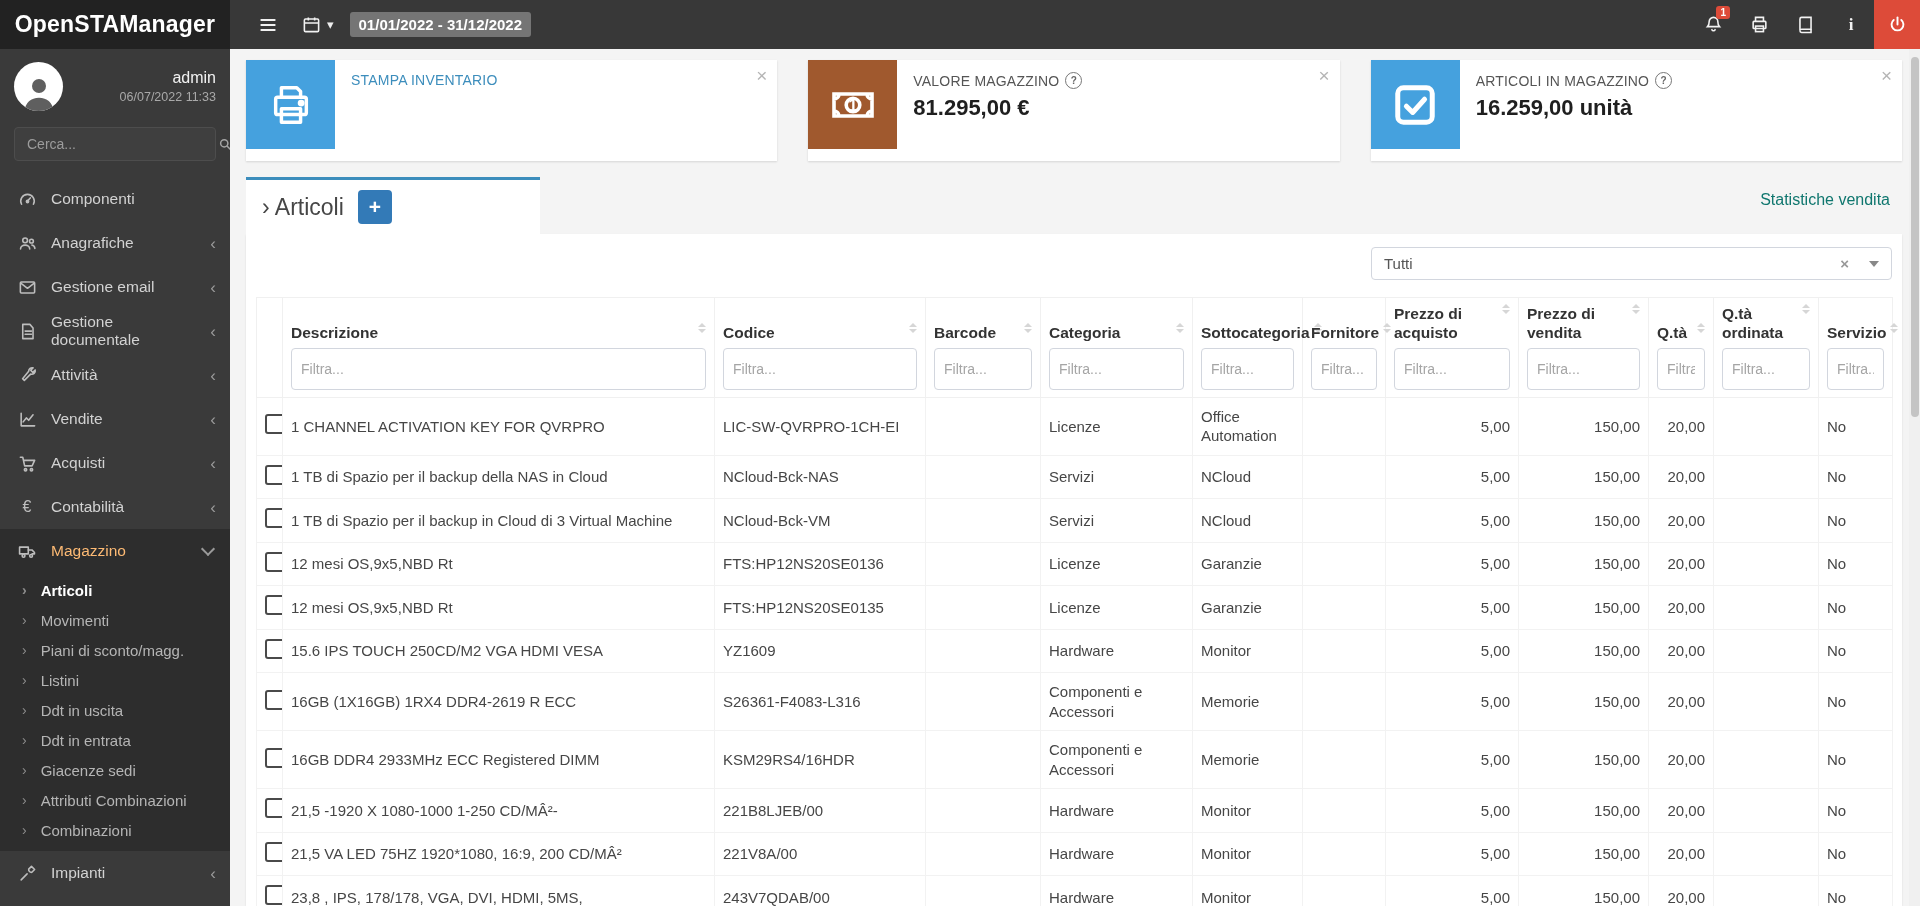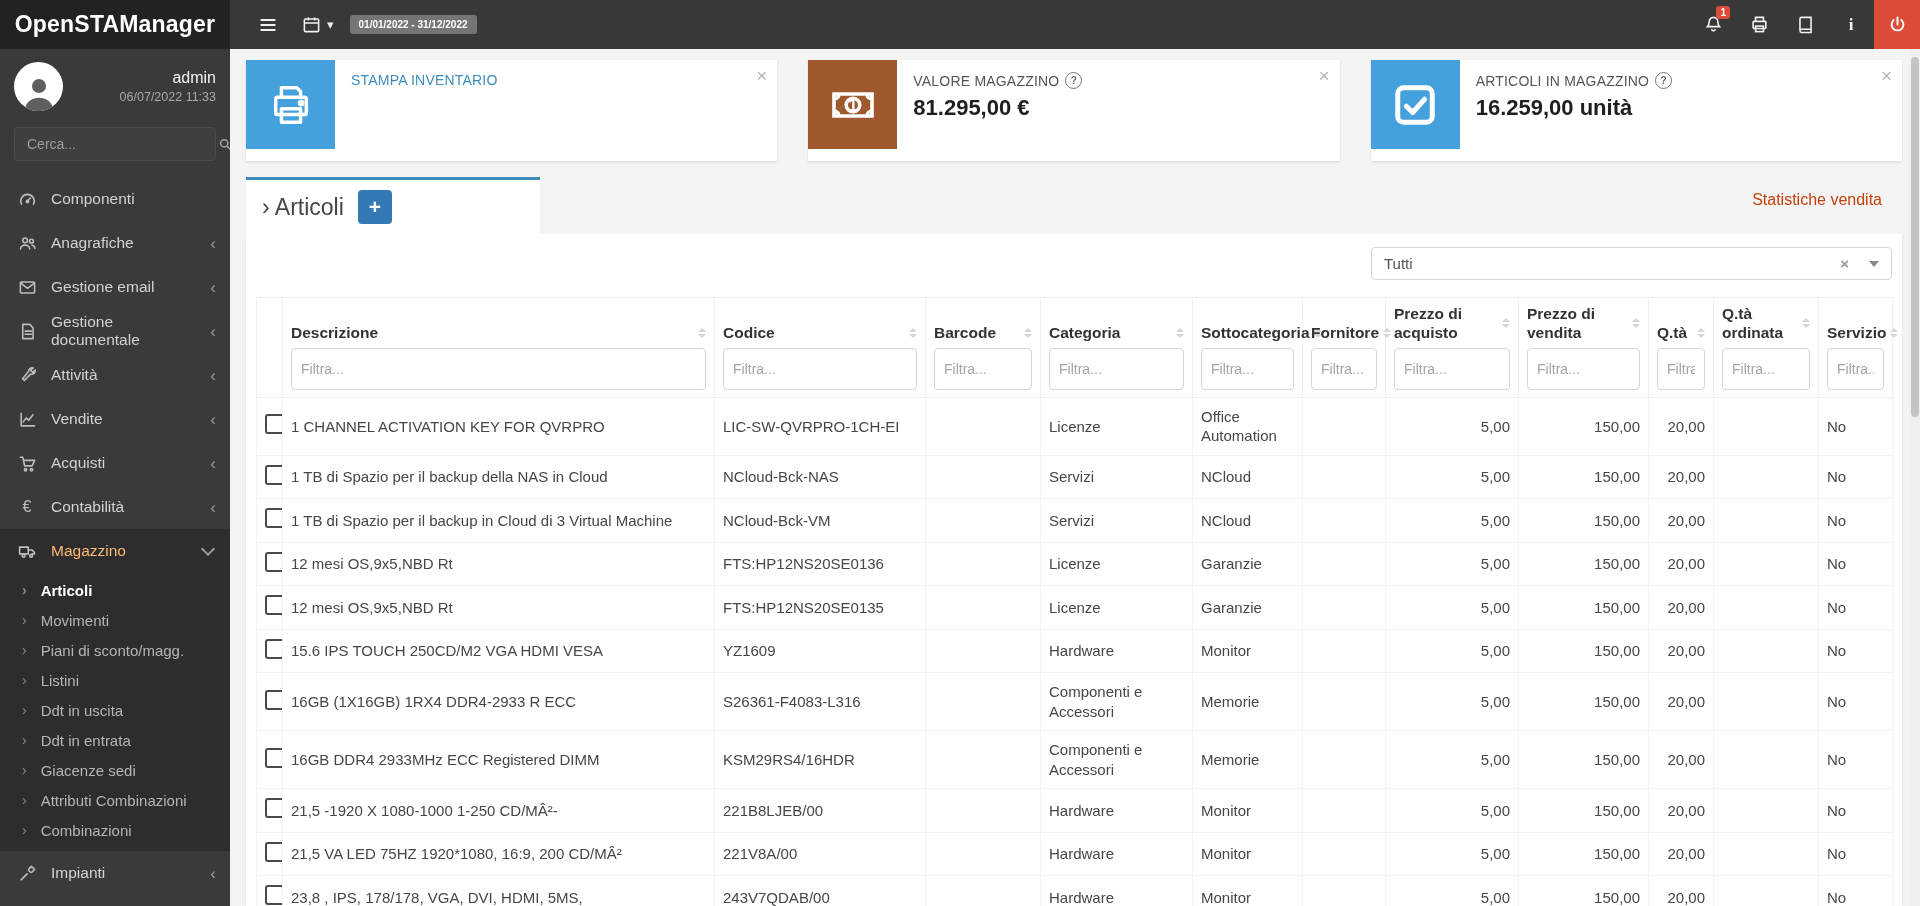--- a/index.html
+++ b/index.html
@@ -7,21 +7,21 @@
   .app{display:flex;flex-direction:column;width:1920px;height:906px}
 
   
   .topbar{height:49px;display:flex;flex:0 0 49px}
   .logo{width:230px;background:#222;color:#fff;font-size:23px;font-weight:bold;display:flex;align-items:center;justify-content:center;letter-spacing:.2px}
   .topbar-main{flex:1;background:#383838;display:flex;align-items:center;color:#eee}
   .tb-icon{display:flex;align-items:center;justify-content:center;color:#f2f2f2;cursor:pointer}
   .hamburger{margin-left:18px;width:40px;height:49px}
   .cal-group{margin-left:14px;display:flex;align-items:center;gap:6px}
   .caret-down{font-size:13px;color:#eee}
-  .date-pill{margin-left:16px;background:#757575;color:#fff;font-size:10px;font-weight:bold;padding:4px 9px;border-radius:3px;cursor:pointer}
+  .date-pill{margin-left:16px;background:#757575;color:#fff;font-size:15px;font-weight:bold;padding:4px 9px;border-radius:3px;cursor:pointer}
   .tb-right{margin-left:auto;display:flex;align-items:center;height:49px}
   .tb-right .tb-icon{width:46px;height:49px;position:relative}
   .badge{position:absolute;top:6px;right:6px;background:#dd4b39;color:#fff;font-size:10px;font-weight:bold;padding:1px 4px;border-radius:3px;line-height:11px}
   .power{width:44px;height:49px;background:#dd4b39}
 
   
   .body-row{flex:1;display:flex;min-height:0}
   .sidebar{width:230px;background:#3a3a3a;color:#c9c9c9;overflow:hidden;flex:0 0 230px}
   .user-panel{display:flex;align-items:center;gap:13px;padding:13px 14px 8px 14px}
   .avatar{width:49px;height:49px;border-radius:50%;background:#fff;display:flex;align-items:flex-end;justify-content:center;overflow:hidden}
@@ -55,32 +55,32 @@
   .card-title{font-size:14px;letter-spacing:.2px;color:#555;display:flex;align-items:center;gap:6px}
   .card-title.link{color:#3c8dbc;cursor:pointer}
   .card-value{font-size:22px;font-weight:bold;color:#1f1f1f}
   .help-circle{width:15px;height:15px;border:1.5px solid #777;border-radius:50%;font-size:10px;color:#666;display:inline-flex;align-items:center;justify-content:center;font-weight:bold}
   .card-close{position:absolute;top:6px;right:10px;color:#b5b5b5;font-size:19px;cursor:pointer;line-height:1}
 
   .tabs-row{margin-top:16px;height:57px;display:flex;align-items:center;position:relative}
   .tab-active{width:294px;height:57px;background:#fff;border-top:3px solid #3c8dbc;box-sizing:border-box;display:flex;align-items:center;padding-left:16px;gap:14px;cursor:pointer}
   .tab-title{font-size:23px;color:#464646}
   .add-btn{width:34px;height:34px;background:#337ab7;border:none;border-radius:4px;color:#fff;font-size:21px;font-weight:bold;cursor:pointer;display:flex;align-items:center;justify-content:center;font-family:inherit}
-  .stats-link{position:absolute;right:20px;top:14px;color:#c2410c;font-size:16px;cursor:pointer;text-decoration:none}
+  .stats-link{position:absolute;right:12px;top:14px;color:#0f766e;font-size:16px;cursor:pointer;text-decoration:none}
 
   .panel{background:#fff;height:672px;box-shadow:0 1px 2px rgba(0,0,0,.1);padding:13px 10px 0 10px;box-sizing:border-box;overflow:hidden}
   .select-row{display:flex;margin-bottom:17px}
   .select2{margin-left:auto;width:521px;height:33px;box-sizing:border-box;border:1px solid #d2d6de;border-radius:4px;display:flex;align-items:center;padding:0 12px;font-size:15px;color:#555;cursor:pointer;background:#fff}
   .select2 .sel-value{flex:1}
   .sel-clear{color:#999;font-size:15px;font-weight:bold;margin-right:20px;cursor:pointer}
   .sel-caret{width:0;height:0;border-left:5px solid transparent;border-right:5px solid transparent;border-top:6px solid #888;cursor:pointer}
 
   table.grid{width:1636px;border-collapse:collapse;table-layout:fixed}
   .grid th{border:1px solid #f0f0f0;vertical-align:bottom;padding:6px 8px 7px 8px;text-align:left;background:#fff}
-  .th-label{font-size:15.5px;font-weight:bold;color:#333;line-height:1.25;display:flex;align-items:center}
+  .th-label{font-size:15.5px;font-weight:bold;color:#333;line-height:1.25;display:flex;align-items:flex-start}
   .sort-carets{margin-left:auto;display:flex;flex-direction:column;gap:2px;padding-left:4px}
   .sc-up{width:0;height:0;border-left:4px solid transparent;border-right:4px solid transparent;border-bottom:4px solid #d6d6d6}
   .sc-down{width:0;height:0;border-left:4px solid transparent;border-right:4px solid transparent;border-top:4px solid #d6d6d6}
   .filter-input{width:100%;box-sizing:border-box;height:42px;margin-top:5px;border:1px solid #d2d6de;border-radius:4px;padding:0 9px;font-size:14px;color:#666;font-family:inherit;outline:none}
   .filter-input::placeholder{color:#a5a5a5}
   .grid td{border:1px solid #f2f2f2;padding:9px 8px;font-size:15px;color:#464646;line-height:1.3;overflow:hidden;white-space:normal}
   .grid td.num{text-align:right}
   .rowcheck{width:16px;height:16px;border:2px solid #4a4a4a;border-radius:3px;display:inline-block;cursor:pointer;background:#fff}
 
   .v-scrollbar{position:absolute;right:0;top:49px;width:11px;height:857px;background:#f0f0f0}
@@ -578,21 +578,21 @@
                 <td class="">Monitor</td>
                 <td class=""></td>
                 <td class="num">5,00</td>
                 <td class="num">150,00</td>
                 <td class="num">20,00</td>
                 <td class=""></td>
                 <td class="">No</td>
               </tr>
               <tr>
                 <td><span class="rowcheck"></span></td>
-                <td class="">16GB (1X16GB) 1RX4 DDR4-2933 R ECC</td>
+                <td class="">16GB (1X16GB) 1RX4 DDR4-2619 R ECC</td>
                 <td class="">S26361-F4083-L316</td>
                 <td class=""></td>
                 <td class="">Componenti e Accessori</td>
                 <td class="">Memorie</td>
                 <td class=""></td>
                 <td class="num">5,00</td>
                 <td class="num">150,00</td>
                 <td class="num">20,00</td>
                 <td class=""></td>
                 <td class="">No</td>

